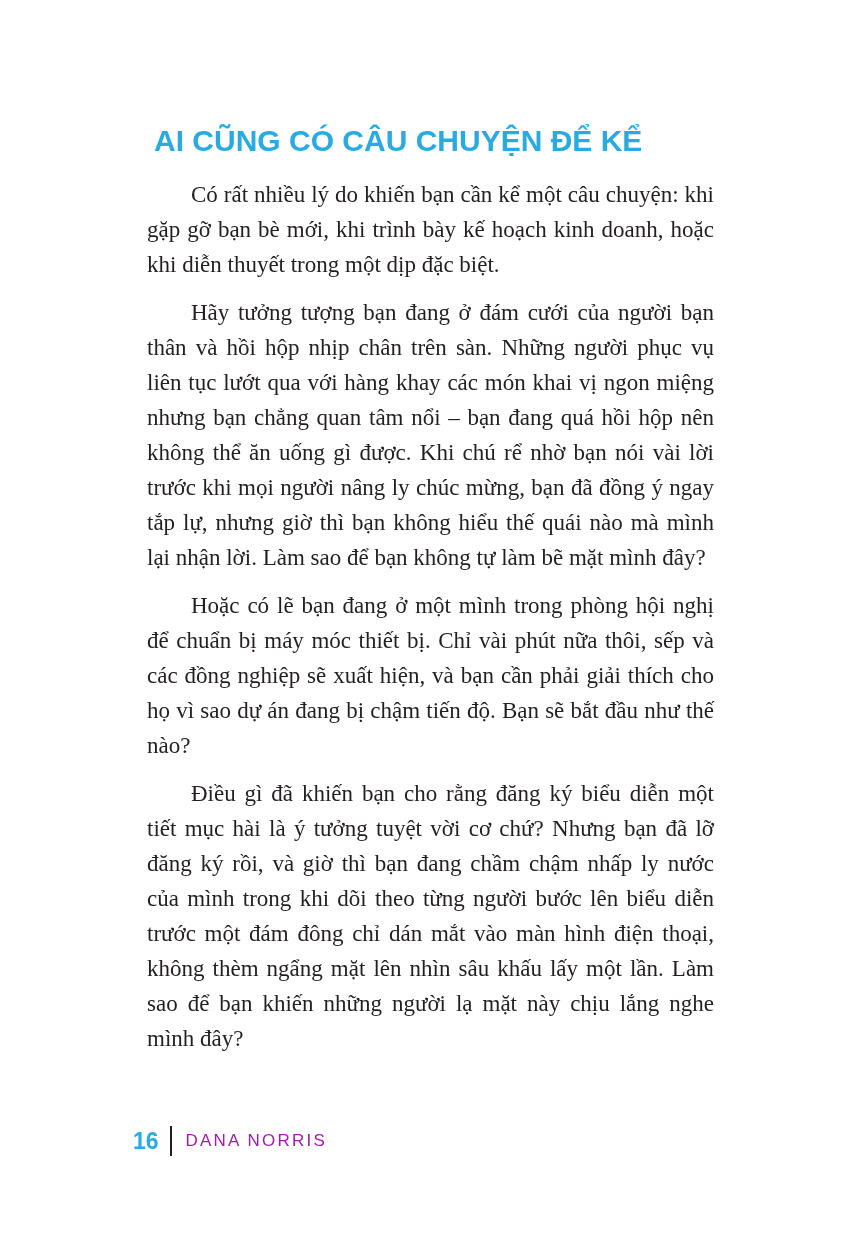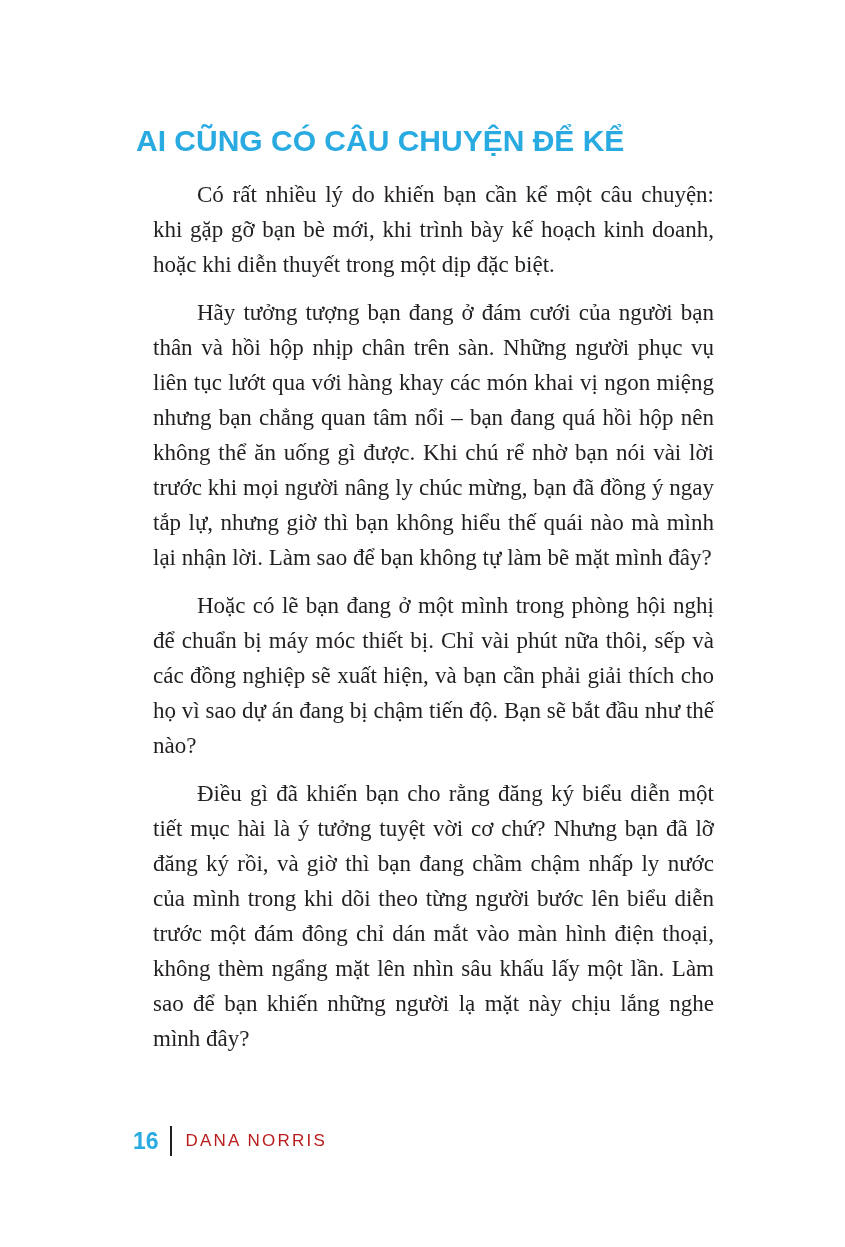--- a/index.html
+++ b/index.html
@@ -20,30 +20,30 @@
     top: 122px;
     width: 578px;
   }
   .chapter-title {
     font-family: "Liberation Sans", sans-serif;
     font-weight: 700;
     font-size: 30px;
     line-height: 38px;
     letter-spacing: 0px;
     color: #29abe2;
-    margin: 0 0 17px 0;
+    margin: 0 0 17px 18px;
   }
   .body-text p {
     font-family: "Liberation Serif", "DejaVu Serif", serif;
     font-size: 23px;
     line-height: 35px;
     color: #231f20;
     text-align: justify;
     text-indent: 44px;
-    margin: 0 0 13px 17px;
+    margin: 0 0 13px 11px;
   }
   .footer {
     position: absolute;
     left: 133px;
     top: 1126px;
     display: flex;
     align-items: center;
   }
   .page-number {
     font-family: "Liberation Sans", sans-serif;
@@ -56,21 +56,21 @@
     width: 2px;
     height: 30px;
     background: #231f20;
     margin: 0 14px 0 11px;
   }
   .author-name {
     font-family: "Liberation Sans", sans-serif;
     font-weight: 400;
     font-size: 17px;
     letter-spacing: 2.2px;
-    color: #b91c1c;
+    color: #a21caf;
   }
 </style>
 </head>
 <body>
 
 <div class="page">
   <div class="content">
     <h1 class="chapter-title">AI CŨNG CÓ CÂU CHUYỆN ĐỂ KỂ</h1>
     <div class="body-text">
       <p>Có rất nhiều lý do khiến bạn cần kể một câu chuyện: khi gặp gỡ bạn bè mới, khi trình bày kế hoạch kinh doanh, hoặc khi diễn thuyết trong một dịp đặc biệt.</p>

